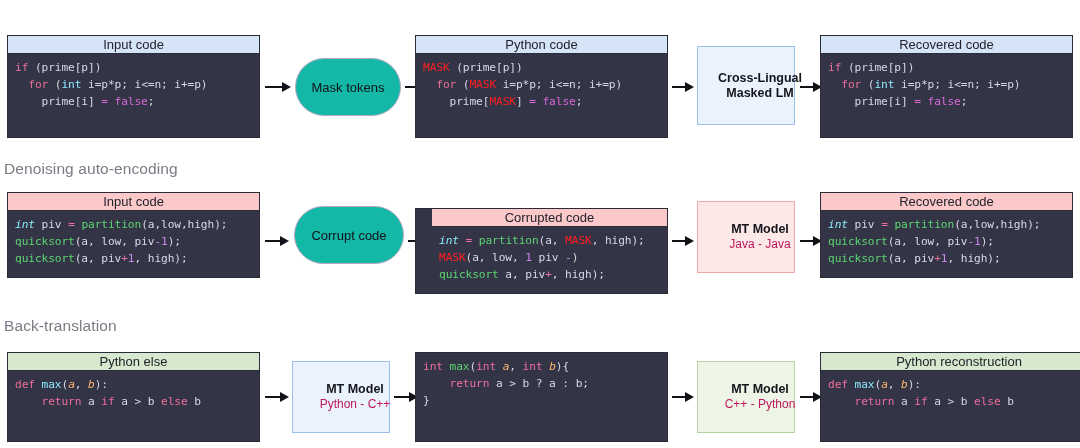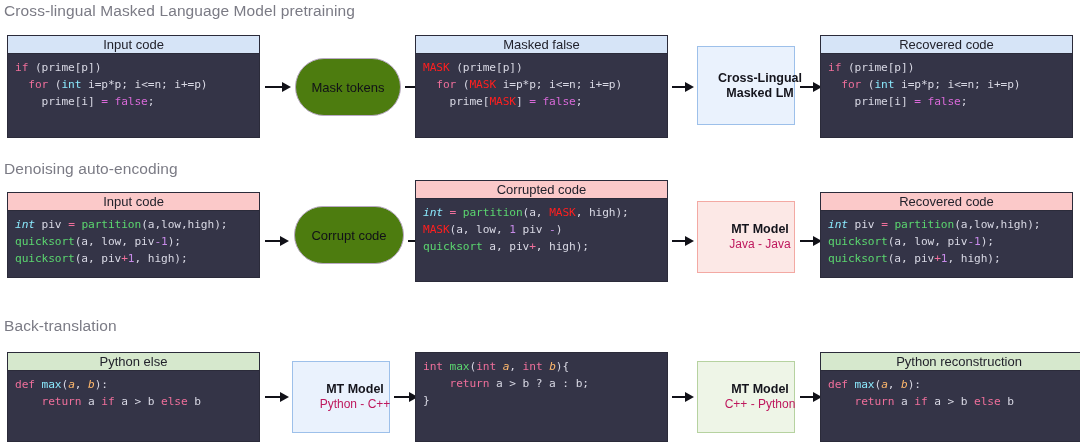--- a/index.html
+++ b/index.html
@@ -104,21 +104,21 @@
     white-space: nowrap;
   }
   .box-blue  { background: #eaf2fd; border: 1.2px solid #9dc0ea; }
   .box-pink  { background: #fce8e6; border: 1.2px solid #f3a9a3; }
   .box-green { background: #eef5e7; border: 1.2px solid #b6d2a0; }
 
   
   .op-shape {
     position: absolute;
     box-sizing: border-box;
-    background: #4d7c0f;
+    background: #14b8a6;
     border: 1.3px solid #b9a9c4;
     border-radius: 34px;
     display: flex;
     align-items: center;
     justify-content: center;
     font-family: "Liberation Sans", sans-serif;
     font-size: 13px;
     color: #111118;
     white-space: nowrap;
   }
@@ -127,21 +127,20 @@
   .arrow {
     position: absolute;
     display: block;
   }
 </style>
 </head>
 <body>
 
 <div class="diagram">
 
-  <div class="section-title" style="left:4px; top:2px;">Cross-lingual Masked Language Model pretraining</div>
   <div class="section-title" style="left:4px; top:160px;">Denoising auto-encoding</div>
   <div class="section-title" style="left:4px; top:317px;">Back-translation</div>
 
   <div class="code-card" style="left:7px; top:35px; width:253px; height:103px;">
     <div class="code-card-header hdr-blue">Input code</div>
     <div class="code-body"><span class="ln"><span class="kw">if</span> <span class="var">(prime[p])</span></span><span class="ln">  <span class="kw">for</span> <span class="var">(</span><span class="type">int</span> <span class="var">i=p*p; i&lt;=n; i+=p)</span></span><span class="ln">    <span class="var">prime[i]</span> <span class="kw2">=</span> <span class="kw2">false</span><span class="var">;</span></span></div>
   </div>
 
   <svg class="arrow" style="left:265px; top:80px;" width="26" height="14" viewBox="0 0 26 14">
     <line x1="0" y1="7" x2="17" y2="7" stroke="#111118" stroke-width="2"></line>
@@ -151,21 +150,21 @@
   <div class="op-shape" style="left:295px; top:58px; width:106px; height:58px;">
     <span>Mask tokens</span>
   </div>
 
   <svg class="arrow" style="left:405px; top:80px;" width="26" height="14" viewBox="0 0 26 14">
     <line x1="0" y1="7" x2="17" y2="7" stroke="#111118" stroke-width="2"></line>
     <polygon points="17,2 26,7 17,12" fill="#111118"></polygon>
   </svg>
 
   <div class="code-card" style="left:415px; top:35px; width:253px; height:103px;">
-    <div class="code-card-header hdr-blue">Masked false</div>
+    <div class="code-card-header hdr-blue">Python code</div>
     <div class="code-body"><span class="ln"><span class="mask">MASK</span> <span class="var">(prime[p])</span></span><span class="ln">  <span class="kw">for</span> <span class="var">(</span><span class="mask">MASK</span> <span class="var">i=p*p; i&lt;=n; i+=p)</span></span><span class="ln">    <span class="var">prime[</span><span class="mask">MASK</span><span class="var">]</span> <span class="kw2">=</span> <span class="kw2">false</span><span class="var">;</span></span></div>
   </div>
 
   <svg class="arrow" style="left:672px; top:80px;" width="22" height="14" viewBox="0 0 22 14">
     <line x1="0" y1="7" x2="13" y2="7" stroke="#111118" stroke-width="2"></line>
     <polygon points="13,2 22,7 13,12" fill="#111118"></polygon>
   </svg>
 
   <div class="model-box box-blue" style="left:697px; top:46px; width:98px; height:79px;">
     <div class="m-title">Cross-Lingual</div>
@@ -194,21 +193,21 @@
 
   <div class="op-shape" style="left:294px; top:206px; width:110px; height:58px;">
     <span>Corrupt code</span>
   </div>
 
   <svg class="arrow" style="left:408px; top:234px;" width="24" height="14" viewBox="0 0 24 14">
     <line x1="0" y1="7" x2="15" y2="7" stroke="#111118" stroke-width="2"></line>
     <polygon points="15,2 24,7 15,12" fill="#111118"></polygon>
   </svg>
 
-  <div class="code-card" style="left:415px; top:180px; width:253px; height:102px;">
+  <div class="code-card" style="left:415px; top:208px; width:253px; height:86px;padding-left:16px;">
     <div class="code-card-header hdr-pink">Corrupted code</div>
     <div class="code-body"><span class="ln"><span class="type-i">int</span> <span class="eq">=</span> <span class="fn">partition</span><span class="var">(a, </span><span class="mask">MASK</span><span class="var">, high);</span></span><span class="ln"><span class="mask">MASK</span><span class="var">(a, low, </span><span class="num">1</span><span class="var"> piv </span><span class="num">-</span><span class="var">)</span></span><span class="ln"><span class="fn">quicksort</span><span class="var"> a, piv</span><span class="kw">+</span><span class="var">, high);</span></span></div>
   </div>
 
   <svg class="arrow" style="left:672px; top:234px;" width="22" height="14" viewBox="0 0 22 14">
     <line x1="0" y1="7" x2="13" y2="7" stroke="#111118" stroke-width="2"></line>
     <polygon points="13,2 22,7 13,12" fill="#111118"></polygon>
   </svg>
 
   <div class="model-box box-pink" style="left:697px; top:201px; width:98px; height:72px;">

